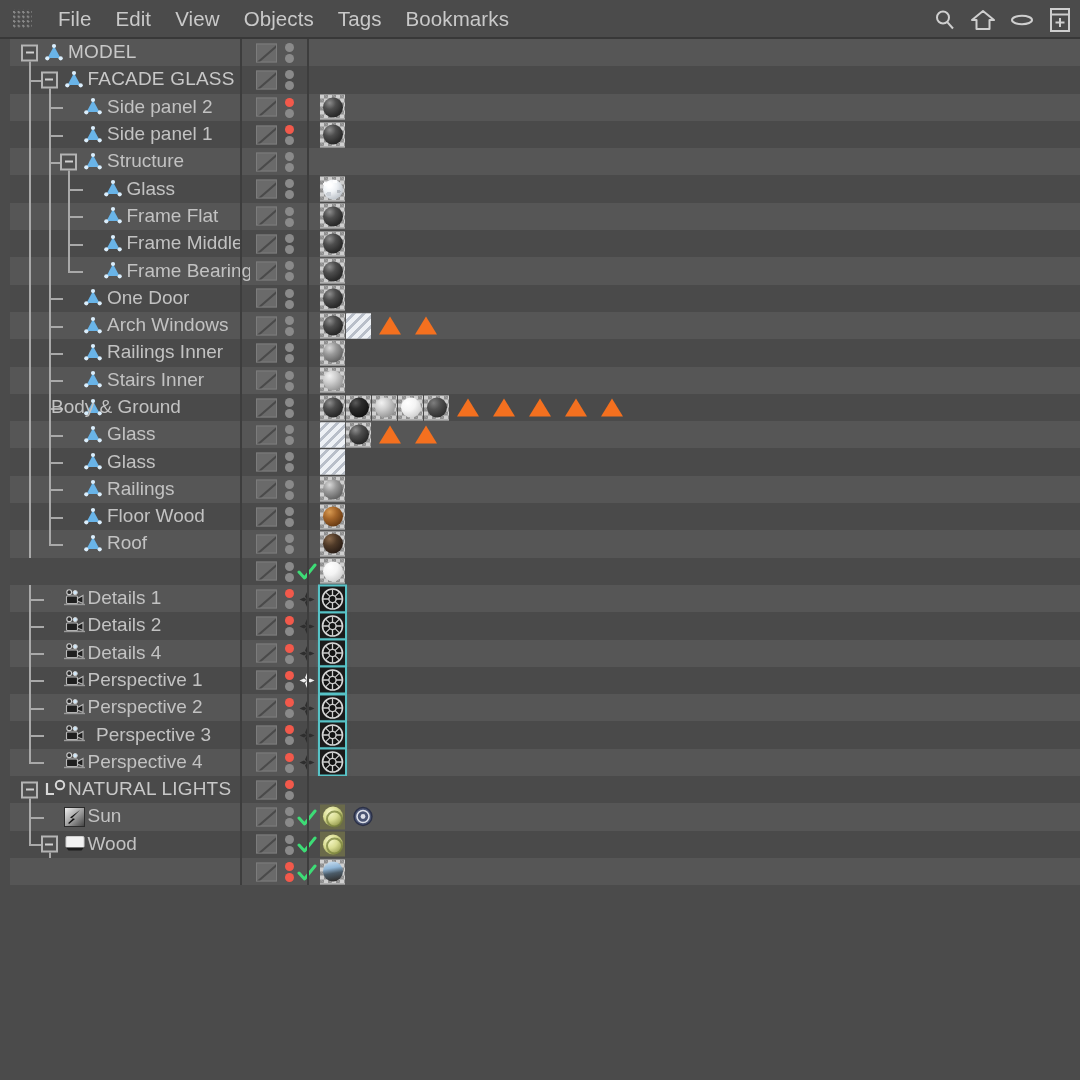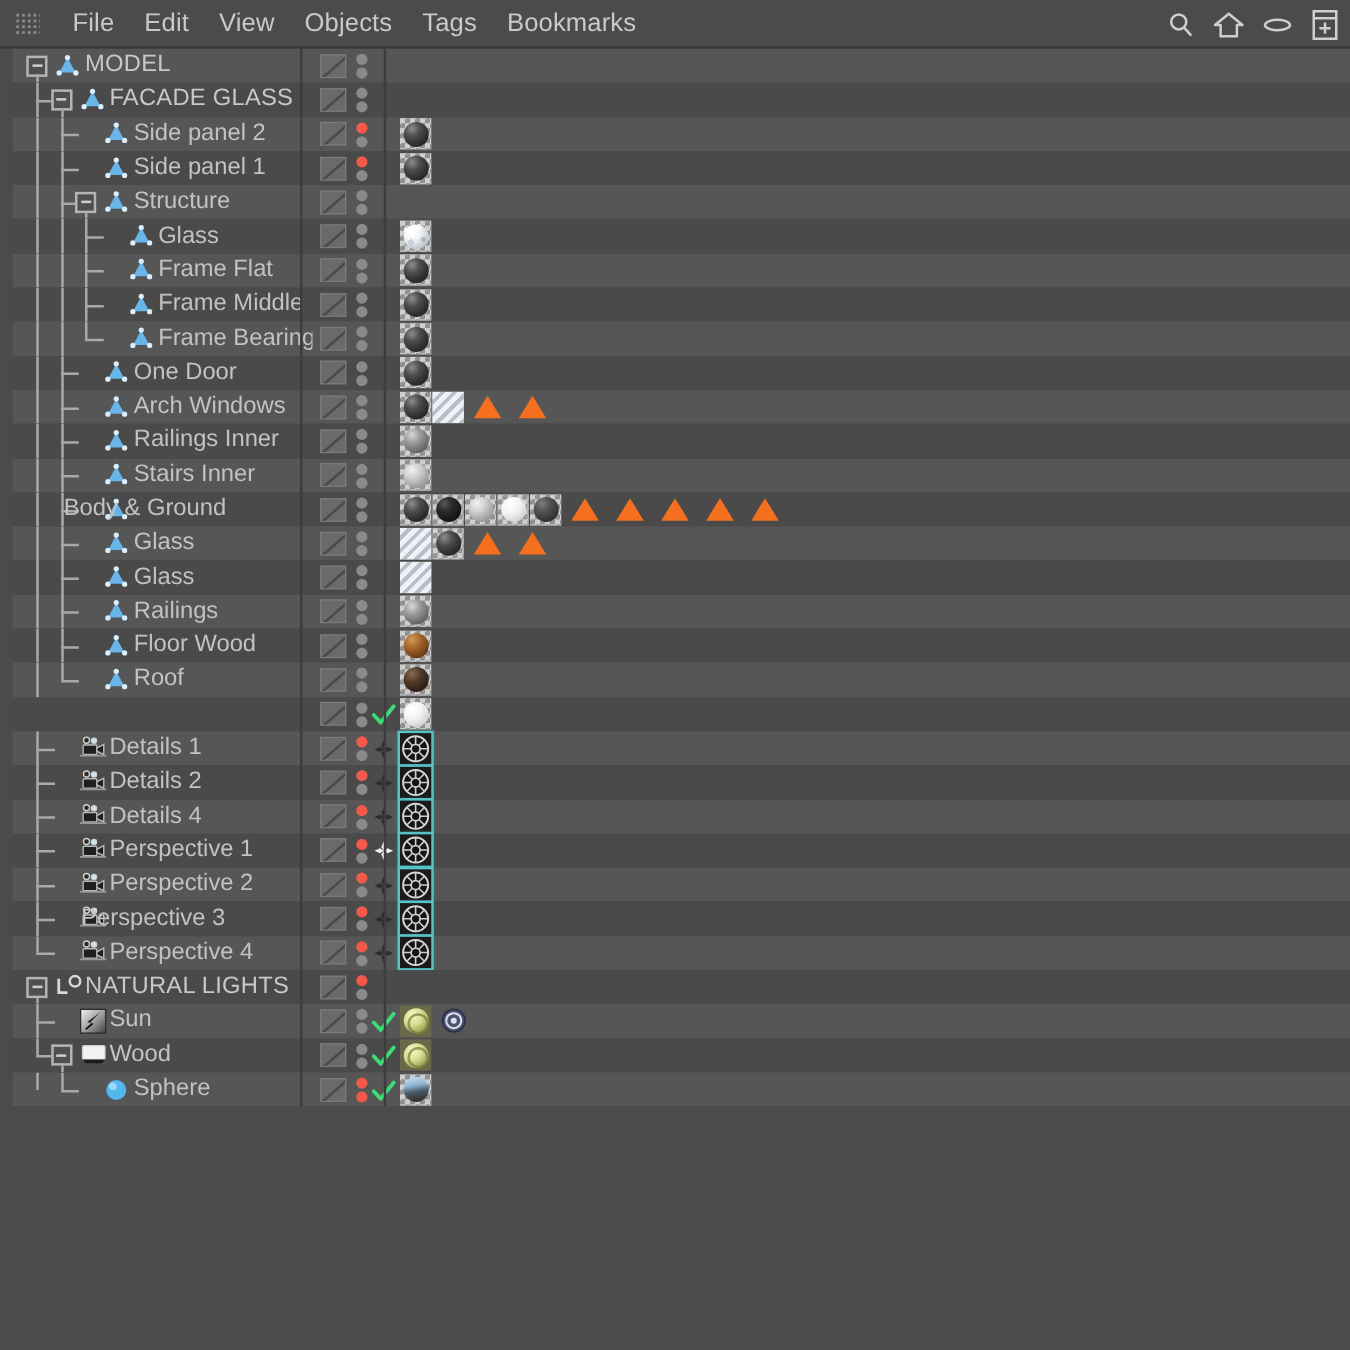--- a/index.html
+++ b/index.html
@@ -1032,21 +1032,21 @@
             </div>
             <span class="oicon" style="left: 52.5px;">
               <svg width="24" height="20" viewBox="0 0 24 20">
                 <rect x="3.5" y="8" width="11" height="7.5" rx="1" fill="#1f1f1f" stroke="#b9b9b9" stroke-width="1.1"></rect>
                 <path d="M14.5 10.5 L20 7.5 L20 15.5 L14.5 13 Z" fill="#1f1f1f" stroke="#b9b9b9" stroke-width="1.1"></path>
                 <circle cx="6.2" cy="4.2" r="2.4" fill="#2a2a2a" stroke="#cfcfcf" stroke-width="1.1"></circle>
                 <circle cx="12.2" cy="4.6" r="2.1" fill="#cfe8fa" stroke="#cfcfcf" stroke-width="1"></circle>
                 <line x1="1" y1="16.5" x2="22" y2="16.5" stroke="#9a9a9a" stroke-width="1.4"></line>
               </svg>
             </span>
-            <span class="lbl" style="margin-left: 55px;">Perspective 3</span>
+            <span class="lbl" style="margin-left: 86px;">Perspective 3</span>
           </div>
           <div class="layerbox"></div>
           <div class="dotcol">
             <span class="dot t red"></span>
             <span class="dot b "></span>
           </div>
           <span class="prot">
             <svg width="20" height="20" viewBox="0 0 20 20">
               <path d="M10 2.5 L12 7 L10 10 L8 7 Z" fill="#2e2e2e"></path>
               <path d="M10 17.5 L8 13 L10 10 L12 13 Z" fill="#2e2e2e"></path>
@@ -1209,34 +1209,20 @@
               <path d="M2 9.5 L7.5 15.5 L18 2.5" fill="none" stroke="#3ddc76" stroke-width="3" stroke-linecap="round" stroke-linejoin="round"></path>
             </svg>
           </span>
           <div class="tags">
             <span class="mat lightmat">
               <span class="ball"></span>
             </span>
           </div>
         </div>
         <div class="row odd">
-          <div class="namecell">
-            <div class="guides">
-              <div class="vhalf" style="left:19px"></div>
-              <div class="vhalf" style="left:38.5px"></div>
-              <div class="hline" style="left:38.5px;width:14.5px"></div>
-            </div>
-            <span class="oicon" style="left: 72px;">
-              <svg width="22" height="22" viewBox="0 0 22 22">
-                <circle cx="11" cy="11" r="8" fill="#52b6ef"></circle>
-                <circle cx="8.3" cy="8" r="3.1" fill="#a9ddfb" opacity=".85"></circle>
-              </svg>
-            </span>
-            <span class="lbl" style="margin-left: 97px;">Sphere</span>
-          </div>
           <div class="layerbox"></div>
           <div class="dotcol">
             <span class="dot t red"></span>
             <span class="dot b red"></span>
           </div>
           <span class="check">
             <svg width="20" height="19" viewBox="0 0 20 19">
               <path d="M2 9.5 L7.5 15.5 L18 2.5" fill="none" stroke="#3ddc76" stroke-width="3" stroke-linecap="round" stroke-linejoin="round"></path>
             </svg>
           </span>

